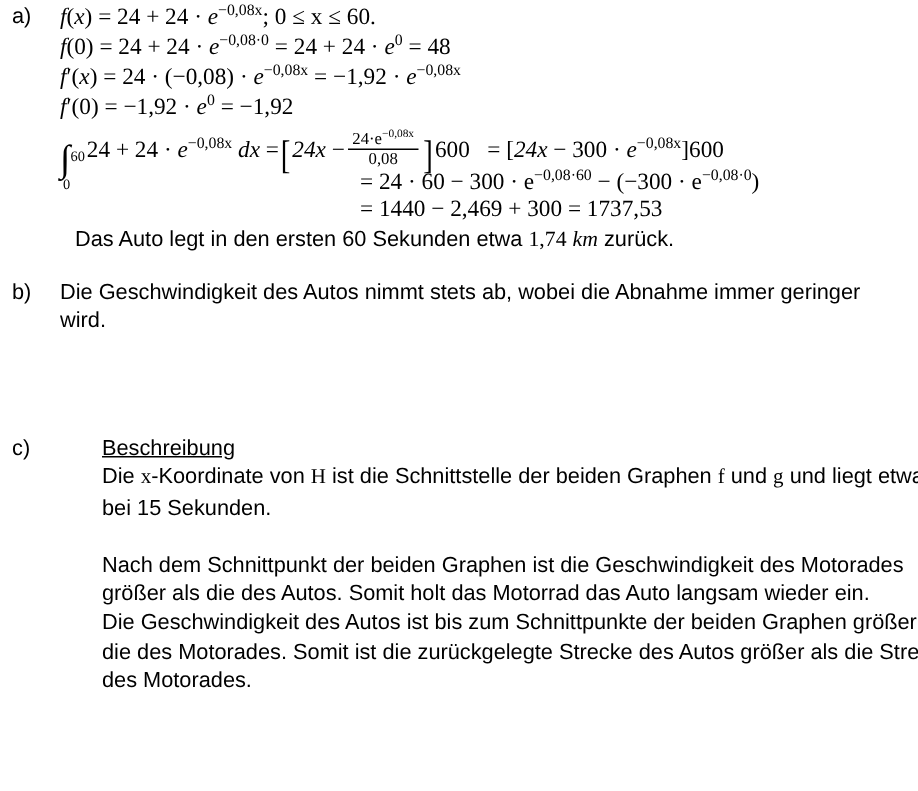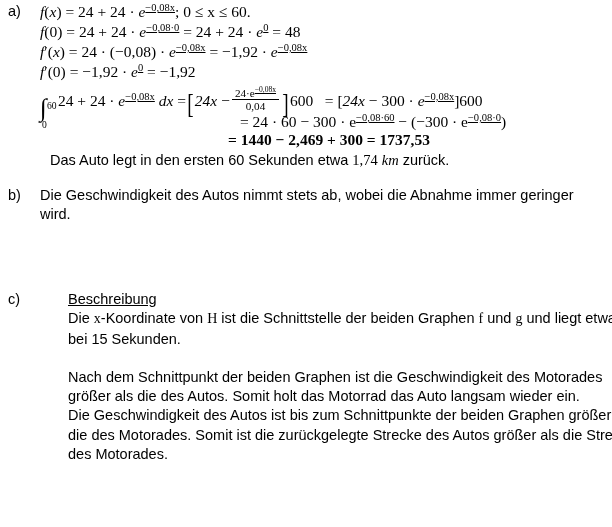--- a/index.html
+++ b/index.html
@@ -69,21 +69,20 @@
   .math .v {           
     font-style: italic;
   }
   .math .n {           
     font-style: normal;
   }
   sup.e {
     font-size: 0.68em;
     vertical-align: super;
     line-height: 0;
-    text-decoration: underline;
   }
   .mathline {
     position: absolute;
     left: 0;
     white-space: nowrap;
   }
 
   
   .intg {
     display: inline-block;
@@ -209,30 +208,30 @@
           <span class="sign">∫</span>
           <span class="up">60</span>
           <span class="lo">0</span>
         </span>
         <span class="n">24</span>
         <span class="n">+</span>
         <span class="n">24</span>
         <span class="n">·</span>
         <span class="v">e</span><sup class="e n">−0,08x</sup>
         <span class="v">dx</span>
-        <span class="n">=</span><span class="tb">[</span><span class="v">24x</span><span class="n"> −</span><span class="frac"><span class="num"><span>24·e</span><sup class="e">−0,08x</sup></span><span class="den">0,04</span></span><span class="tb">]</span><span class="lim"><span class="t">60</span><span class="b">0</span></span>
+        <span class="n">=</span><span class="tb">[</span><span class="v">24x</span><span class="n"> −</span><span class="frac"><span class="num"><span>24·e</span><sup class="e">−0,08x</sup></span><span class="den">0,08</span></span><span class="tb">]</span><span class="lim"><span class="t">60</span><span class="b">0</span></span>
         &nbsp;&nbsp;<span class="n">=</span>
         <span class="n">[</span><span class="v">24x</span><span class="n"> − </span><span class="n">300</span><span class="n"> </span><span class="n">·</span><span class="n"> </span><span class="v">e</span><sup class="e n">−0,08x</sup><span class="n">]</span><span class="lim"><span class="t">60</span><span class="b">0</span></span>
       </div>
 
       <div class="math mathline" style="top:110px; left:200px;">
         <span class="n">= 24 · 60 − 300 · e</span><sup class="e n">−0,08·60</sup><span class="n"> − (−300 · e</span><sup class="e n">−0,08·0</sup><span class="n">)</span>
       </div>
 
-      <div class="math mathline" style="top:128px; left:188px;font-weight:bold;">
+      <div class="math mathline" style="top:128px; left:200px;">
         <span class="n">= 1440 − 2,469 + 300 = 1737,53</span>
       </div>
     </div>
 
     <div class="prose" style="position:absolute; left:50px; top:148px; width:572px;">
       <span>Das Auto legt in den ersten 60 Sekunden etwa </span><span class="math" style="font-size:14.5px;">1,74</span> <span class="math v" style="font-size:14.5px; font-style:italic;">km</span><span> zurück.</span>
     </div>
   </div>
 
   <div class="section" style="top:186px; height:95px;">

